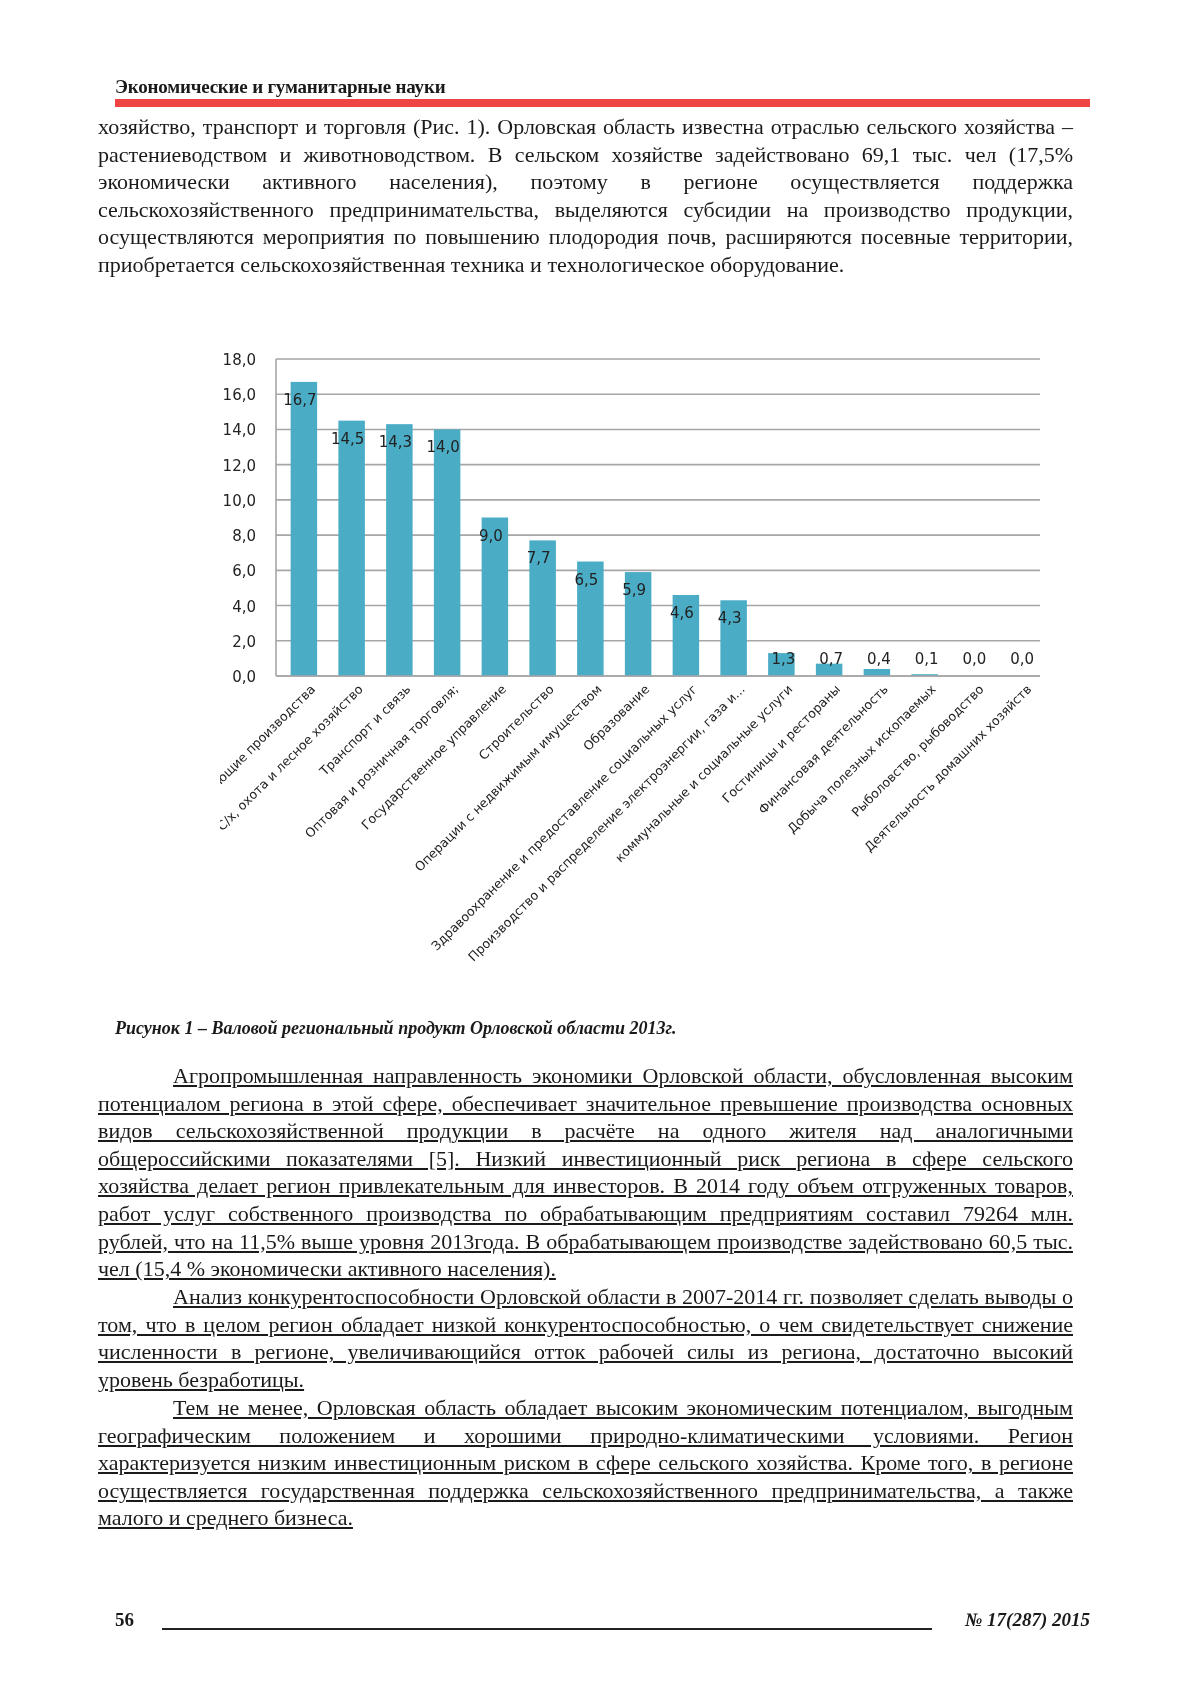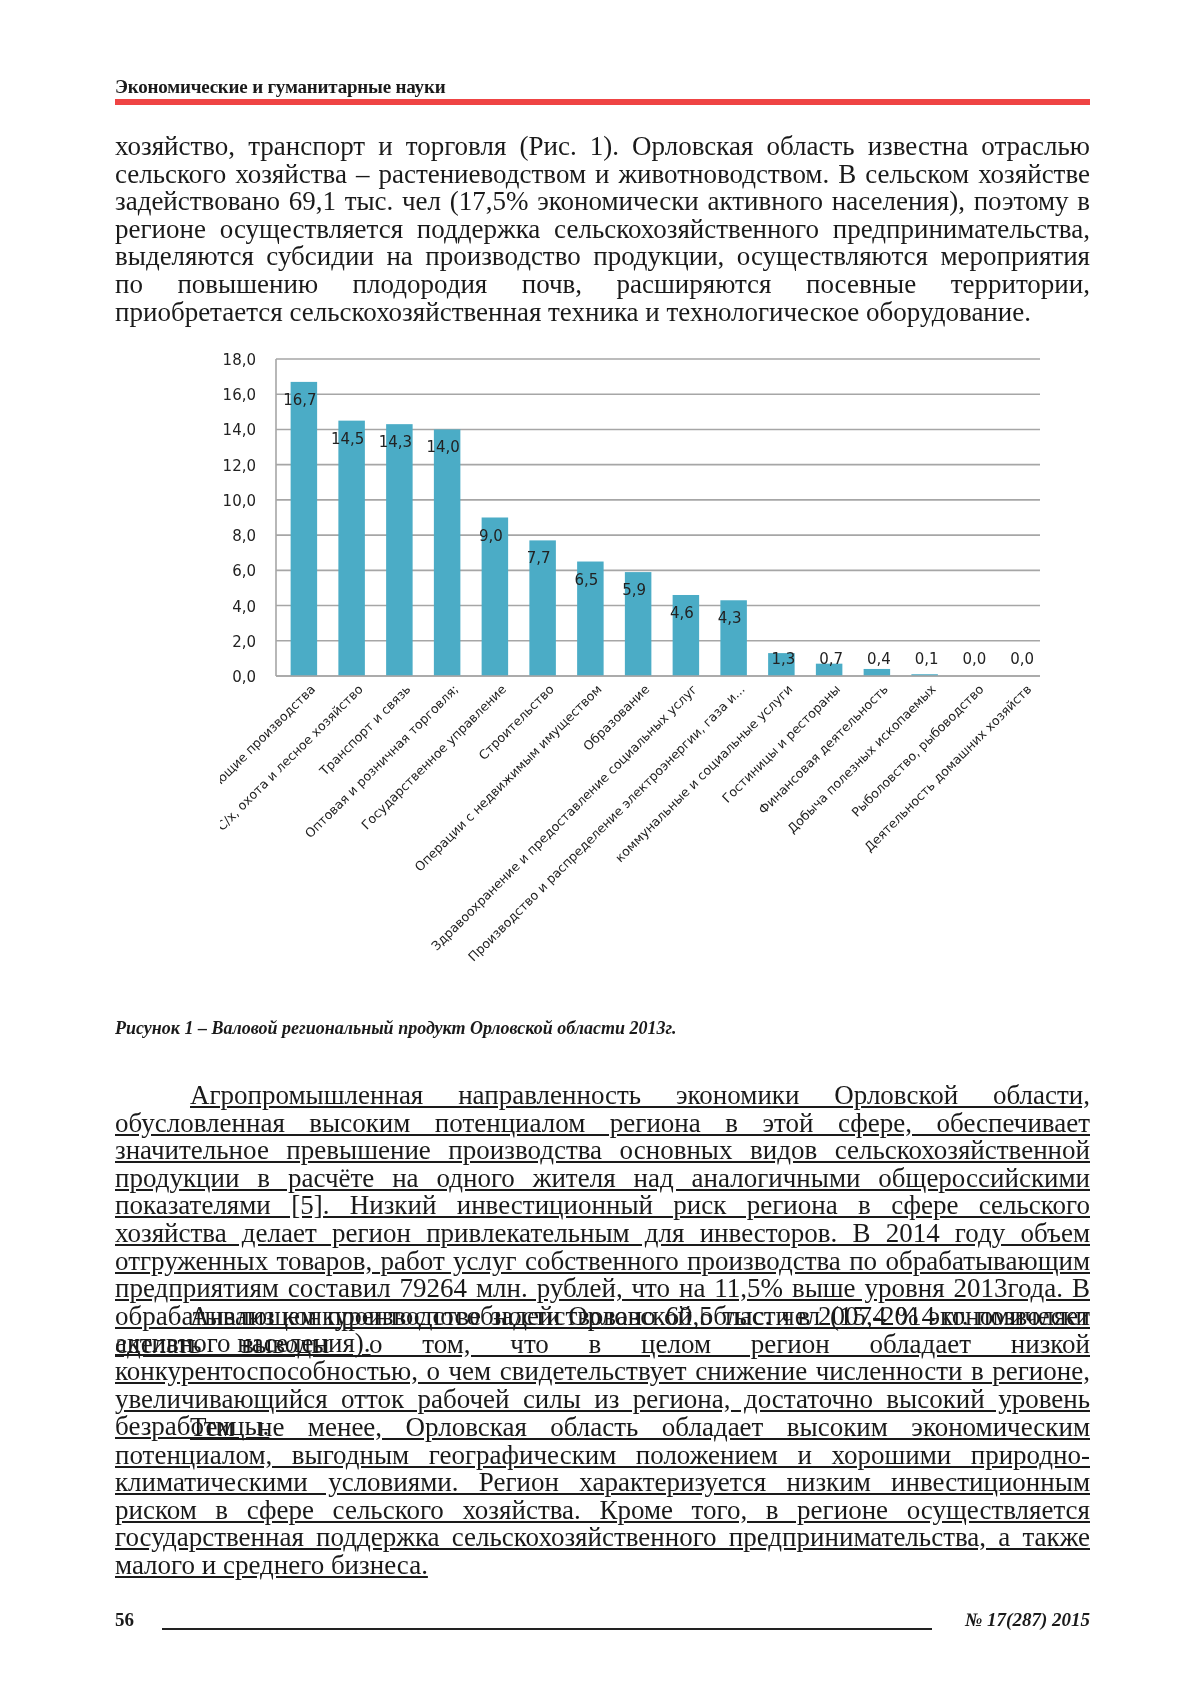--- a/index.html
+++ b/index.html
@@ -1,21 +1,21 @@
 <!DOCTYPE html>
 <html><head>
 <meta charset="utf-8">
 <style>
   html,body{margin:0;padding:0;background:#fff;}
   body{width:1200px;height:1698px;position:relative;overflow:hidden;color:#1a1a1a;
        font-family:"Liberation Serif","DejaVu Serif",serif;}
   .running-head{position:absolute;left:115px;top:76px;width:975px;font-weight:bold;font-size:19px;
-       border-bottom:6px solid #ef4444;padding-bottom:1px;line-height:22px;letter-spacing:-0.2px;}
-  .para{position:absolute;left:115px;width:975px;font-size:27px;line-height:27.6px;text-align:justify;
-       text-align-last:auto;margin-top:20px;}
+       border-bottom:8px solid #ef4444;padding-bottom:1px;line-height:22px;letter-spacing:-0.2px;}
+  .para{position:absolute;left:98px;width:975px;font-size:22px;line-height:27.6px;text-align:justify;
+       text-align-last:auto;}
   .para.indent{text-indent:75px;text-decoration:underline;}
   .chart-wrap{position:absolute;left:220px;top:340px;width:860px;height:660px;}
   .chart-wrap svg{font-family:"DejaVu Sans","Liberation Sans",sans-serif;}
   .caption{position:absolute;left:115px;width:975px;top:1018px;text-align:left;font-style:italic;
        font-weight:bold;font-size:18px;}
   .footer{position:absolute;left:115px;top:1609px;width:975px;height:26px;font-weight:bold;font-size:19px;}
   .footer .page-num{position:absolute;left:0;top:0;}
   .footer .rule{position:absolute;left:47px;right:158px;top:19px;border-top:2px solid #222;}
   .footer .issue{position:absolute;right:0;top:0;font-style:italic;}
 </style>

